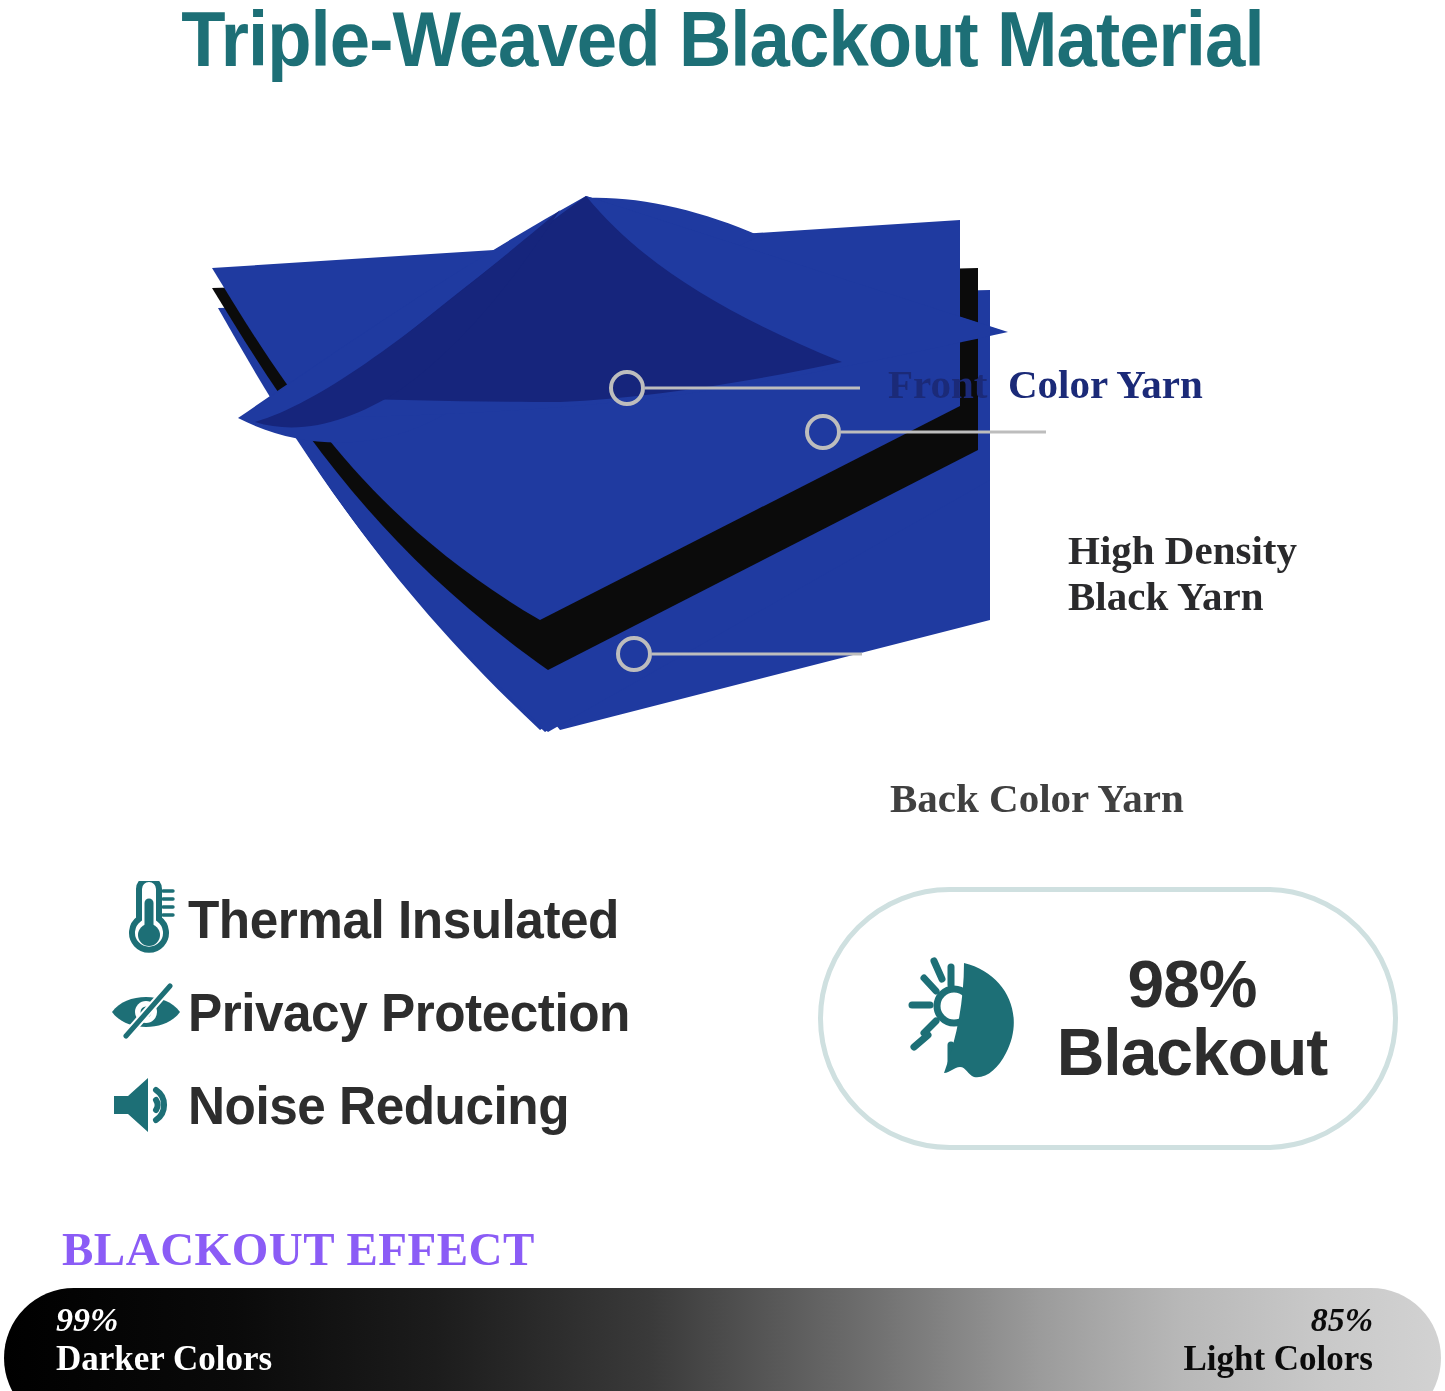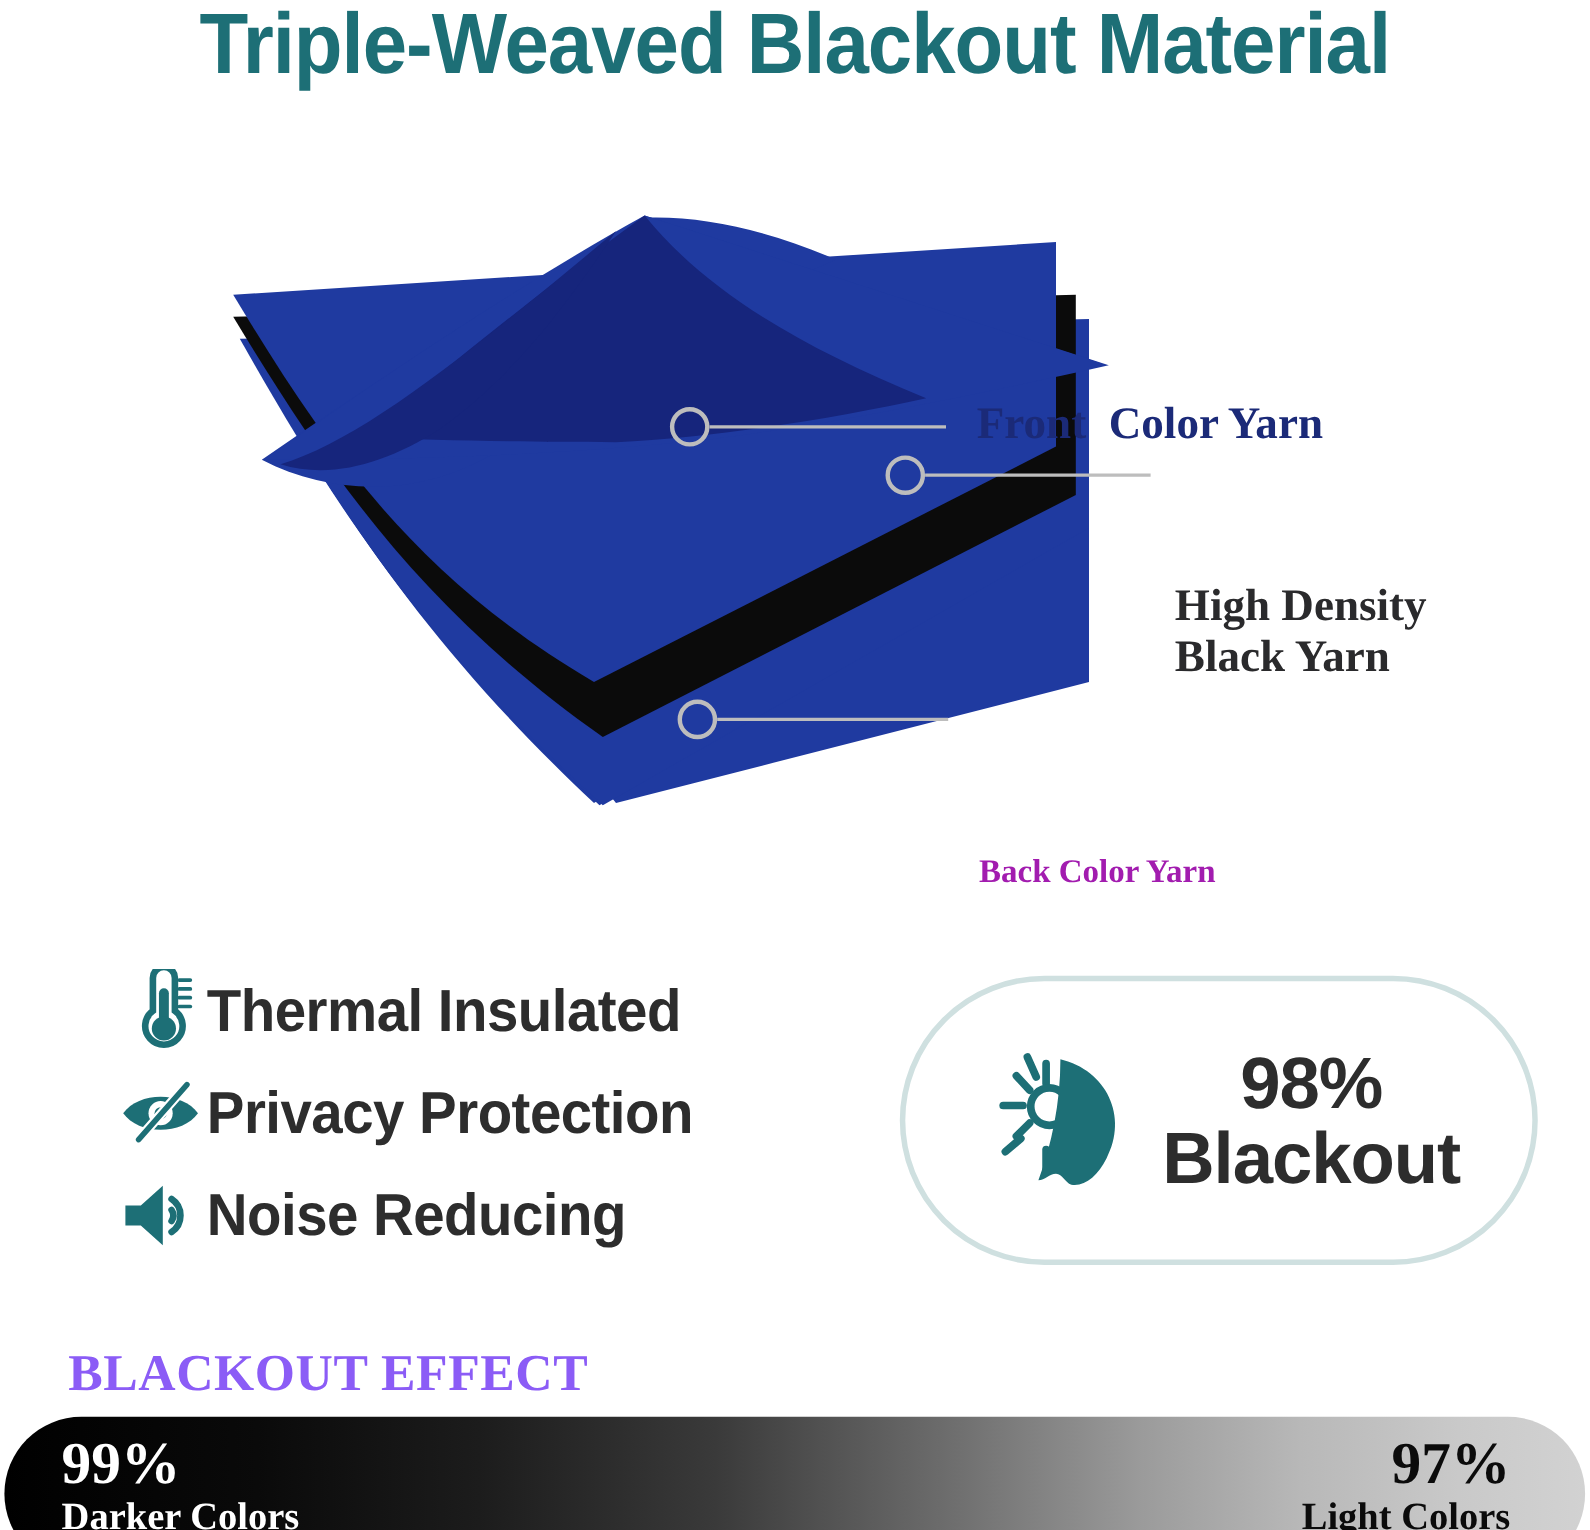--- a/index.html
+++ b/index.html
@@ -58,22 +58,22 @@
   }
   #label-black {
     left: 1068px;
     top: 378px;
     font-size: 41px;
     color: #2a2a2c;
   }
   #label-back {
     left: 890px;
     top: 626px;
-    font-size: 30px;
-    color: #a21caf;
+    font-size: 41px;
+    color: #404040;
   }
 
   
   #features {
     position: absolute;
     left: 104px;
     top: 872px;
     width: 660px;
   }
   .feature-row {
@@ -173,21 +173,21 @@
     top: 1303px;
     color: #ffffff;
     text-align: left;
   }
   #bar-right {
     right: 72px;
     top: 1303px;
     color: #0b0b0b;
     text-align: right;
   }
-  .bar-pct { font-size: 54px; letter-spacing: 0px; }
+  .bar-pct { font-size: 34px; letter-spacing: 0px; font-style: italic; }
   .bar-sub { font-size: 35px; margin-top: 4px; }
 </style>
 </head>
 <body>
 
 <div id="page">
 
   <div id="title">Triple-Weaved Blackout Material</div>
 
   <div id="diagram">
@@ -308,17 +308,17 @@
     </span>
   </div>
 
   <div id="effect-heading">BLACKOUT EFFECT</div>
   <div id="effect-bar"></div>
   <div class="bar-block" id="bar-left">
     <div class="bar-pct">99%</div>
     <div class="bar-sub">Darker Colors</div>
   </div>
   <div class="bar-block" id="bar-right">
-    <div class="bar-pct">97%</div>
+    <div class="bar-pct">85%</div>
     <div class="bar-sub">Light Colors</div>
   </div>
 
 </div>
 
 </body></html>

